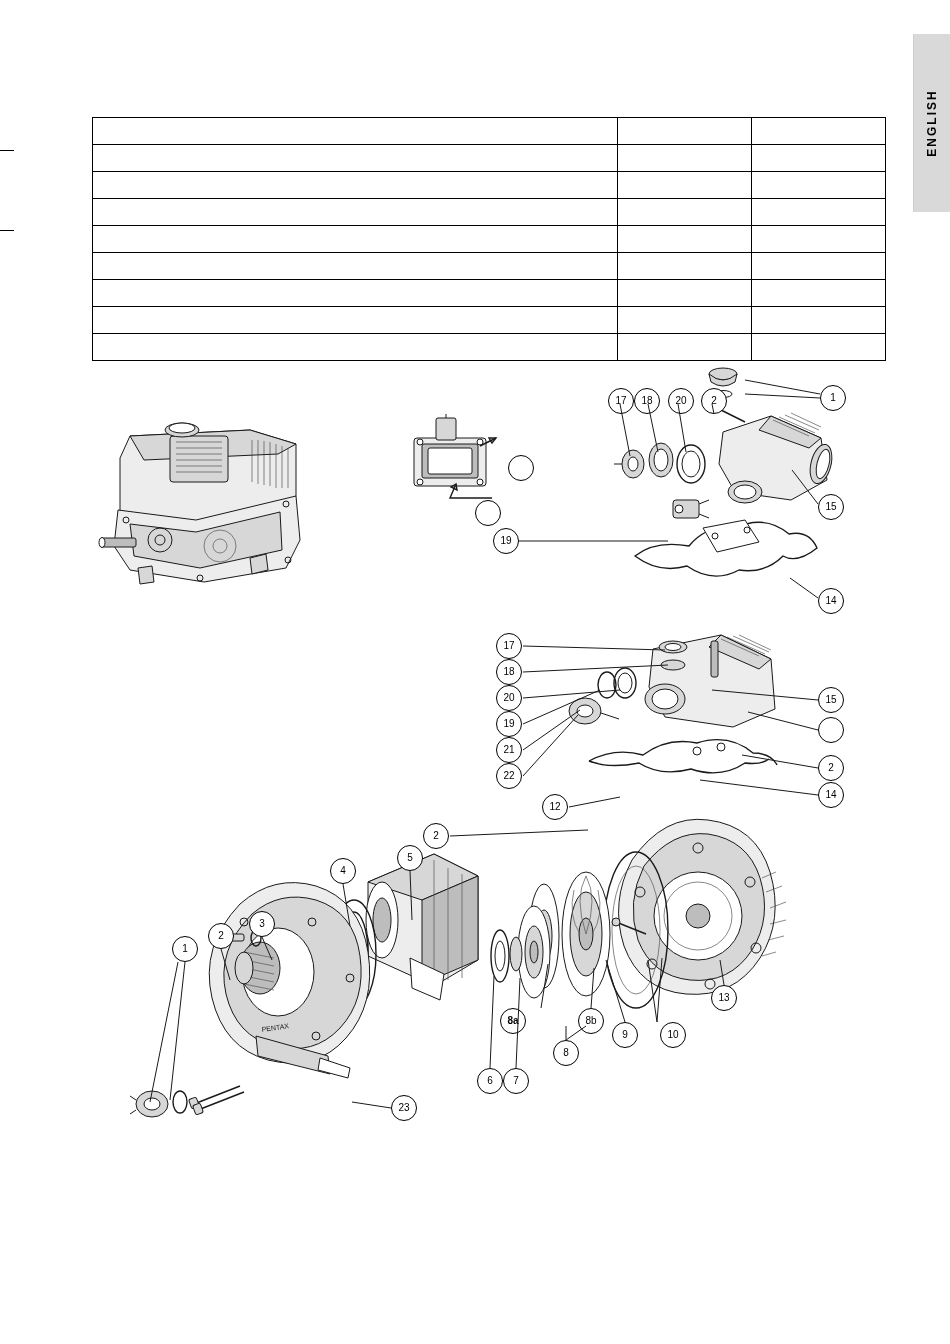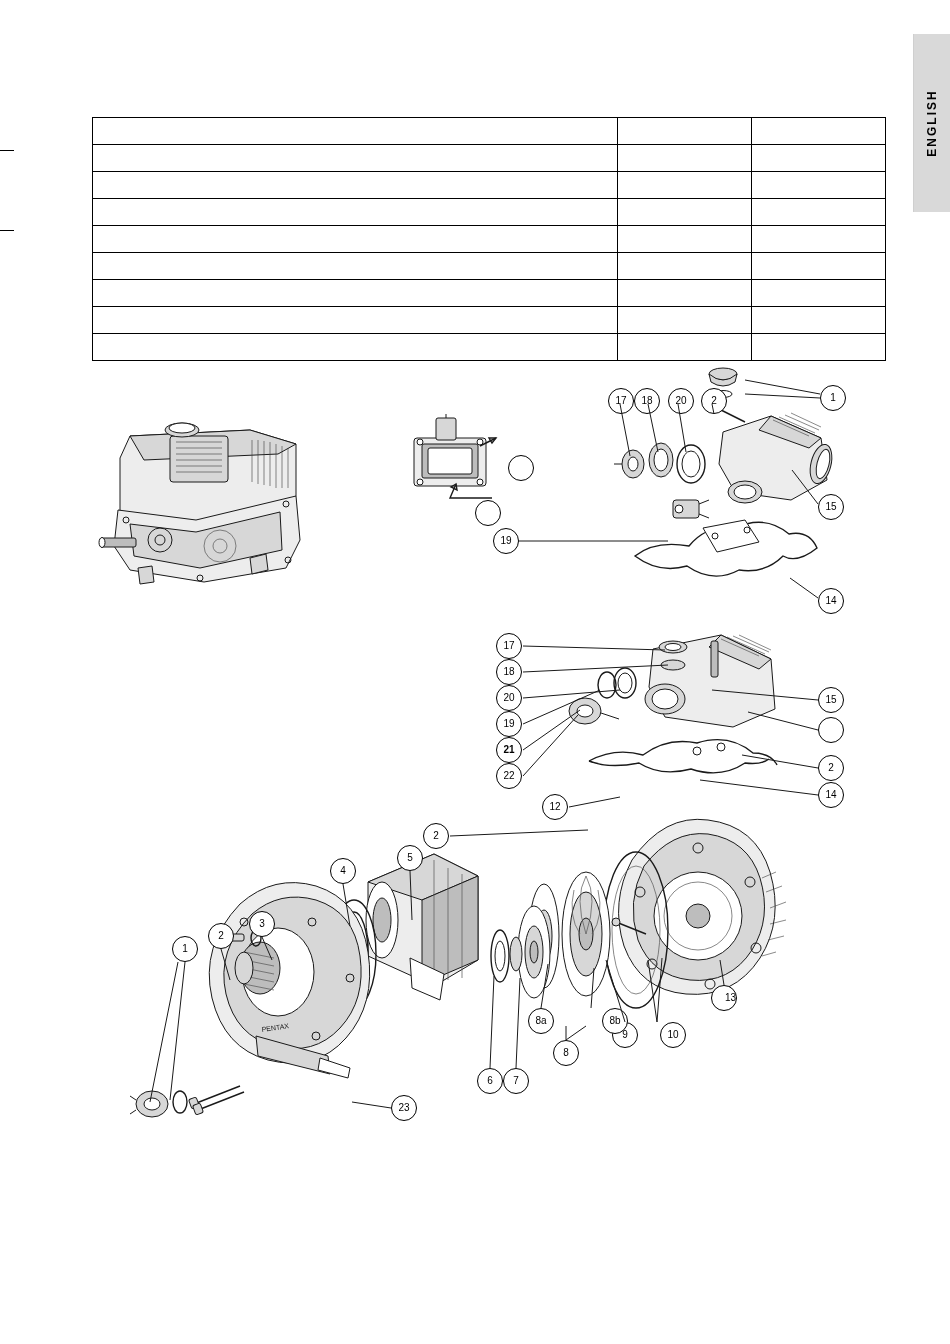--- a/index.html
+++ b/index.html
@@ -323,21 +323,21 @@
         <path class="ln2" d="M44 136 q20 8 50 2 q22 14 52 6 q30 10 54 -6 q16 2 24 -4"></path>
         <circle class="ln" cx="152" cy="126" r="4"></circle>
         <circle class="ln" cx="176" cy="122" r="4"></circle>
       </svg>
     </div>
 
     <div class="callout" style="left:496px; top:273px;">17</div>
     <div class="callout" style="left:496px; top:299px;">18</div>
     <div class="callout" style="left:496px; top:325px;">20</div>
     <div class="callout" style="left:496px; top:351px;">19</div>
-    <div class="callout" style="left:496px; top:377px;font-weight:bold;">21</div>
+    <div class="callout" style="left:496px; top:377px;">21</div>
     <div class="callout" style="left:496px; top:403px;">22</div>
     <div class="callout" style="left:818px; top:327px;">15</div>
     <div class="callout blank" style="left:818px; top:357px;"></div>
     <div class="callout" style="left:818px; top:395px;">2</div>
     <div class="callout" style="left:818px; top:422px;">14</div>
     <div class="callout" style="left:542px; top:434px;">12</div>
     <div class="callout" style="left:423px; top:463px;">2</div>
 
     <svg style="position:absolute; left:0; top:0;" width="950" height="830">
       <g class="ln">
@@ -479,25 +479,25 @@
         <rect class="fillgdd" x="2" y="11" width="6" height="13" rx="1"></rect>
         <ellipse class="ln2" cx="42" cy="18" rx="5" ry="8"></ellipse>
       </svg>
     </div>
 
     <div class="callout" style="left:397px; top:485px;">5</div>
     <div class="callout" style="left:330px; top:498px;">4</div>
     <div class="callout" style="left:249px; top:551px;">3</div>
     <div class="callout" style="left:208px; top:563px;">2</div>
     <div class="callout" style="left:172px; top:576px;">1</div>
-    <div class="callout" style="left:711px; top:625px;text-align:right;">13</div>
+    <div class="callout" style="left:711px; top:625px;">13</div>
     <div class="callout" style="left:660px; top:662px;">10</div>
     <div class="callout" style="left:612px; top:662px;">9</div>
-    <div class="callout" style="left:578px; top:648px;margin-left:24px;">8b</div>
-    <div class="callout" style="left:528px; top:648px;">8a</div>
+    <div class="callout" style="left:578px; top:648px;">8b</div>
+    <div class="callout" style="left:500px; top:648px;font-weight:bold;">8a</div>
     <div class="callout" style="left:553px; top:680px;">8</div>
     <div class="callout" style="left:503px; top:708px;">7</div>
     <div class="callout" style="left:477px; top:708px;">6</div>
     <div class="callout" style="left:391px; top:735px;">23</div>
 
     <svg style="position:absolute; left:0; top:0;" width="950" height="830">
       <g class="ln">
         <path d="M410 511 L412 560"></path>
         <path d="M343 524 L350 566"></path>
         <path d="M262 577 L272 600"></path>

